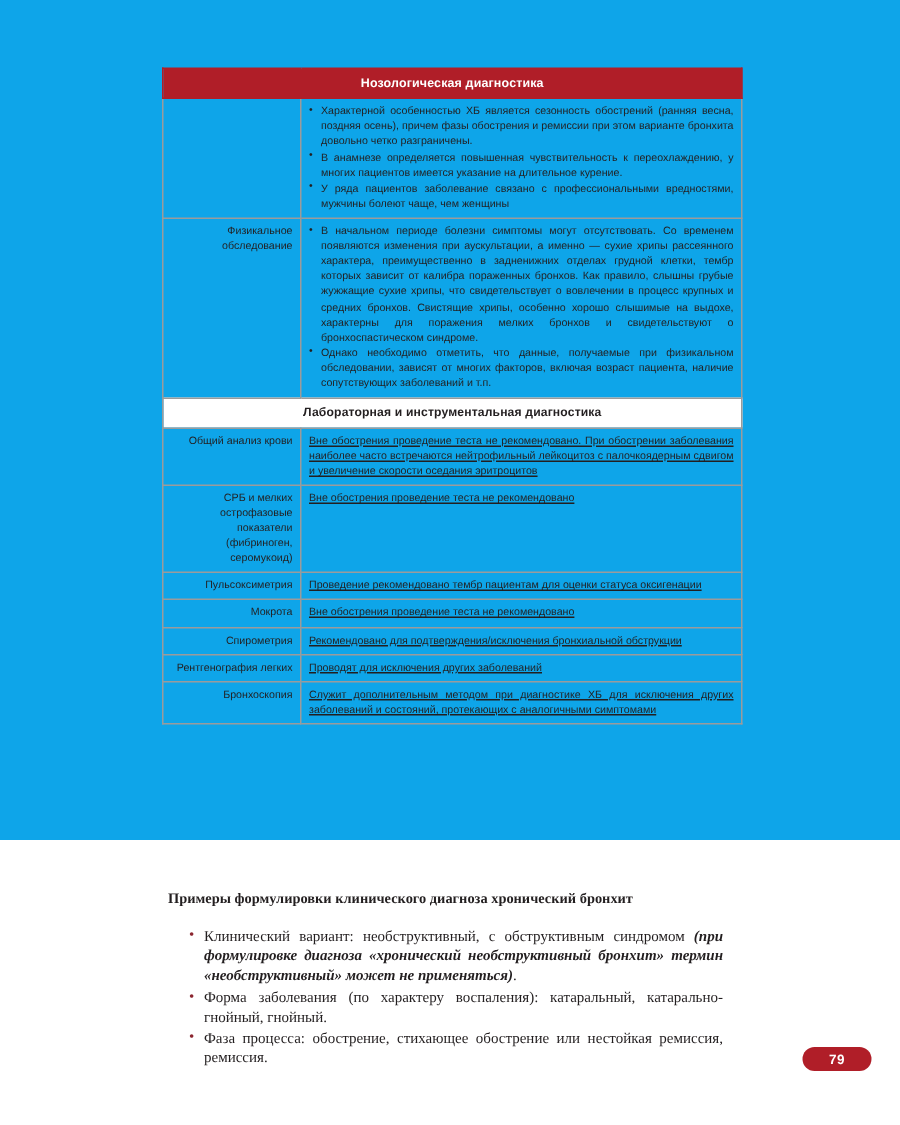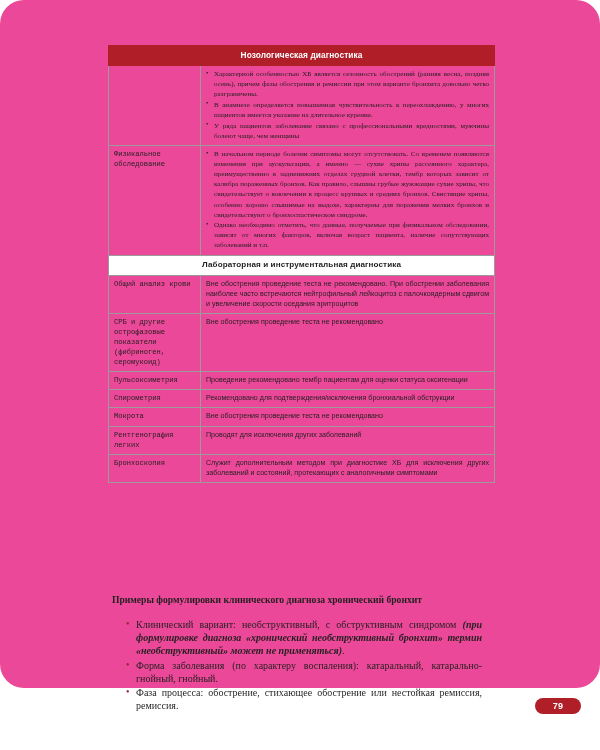--- a/index.html
+++ b/index.html
@@ -13,23 +13,22 @@
     position: relative;
     font-family: "Liberation Sans", sans-serif;
     color: #231f20;
     overflow: hidden;
   }
 
   .page {
     position: absolute;
     left: 0; top: 0;
     width: 600px;
-    height: 688px;
-    background: #ec4899;
-    border-radius: 24px;
+    height: 560px;
+    background: #0ea5e9;
   }
 
   
   .doc-table {
     position: absolute;
     left: 108px;
     top: 45px;
     width: 386px;
     border-collapse: collapse;
     table-layout: fixed;
@@ -58,42 +57,42 @@
     background: #ffffff;
     border: 0.8px solid #9b9b9b;
     color: #231f20;
     font-size: 8.1px;
   }
 
   ul.blist {
     list-style: none;
     margin: 0;
     padding: 0;
-    font-family: Liberation Serif, serif;
   }
   ul.blist > li {
     position: relative;
     padding-left: 8px;
     margin: 0 0 0.5px 0;
     text-align: justify;
     hyphens: none;
   }
   ul.blist > li::before {
     content: "\2022";
     position: absolute;
     left: 0;
     top: -0.5px;
     font-size: 7px;
     color: #231f20;
   }
   .cellp {
     margin: 0;
     text-align: justify;
-  }
-  .label-cell { text-align: left; font-family: Liberation Mono, monospace; }
+    text-decoration: underline;
+  }
+  .label-cell { text-align: right; }
 
   
   .prose {
     position: absolute;
     left: 112px;
     top: 594px;
     width: 382px;
     font-family: "Liberation Serif", serif;
     color: #231f20;
   }
@@ -191,44 +190,44 @@
       </tr>
 
       <tr>
         <td class="label-cell">Общий анализ крови</td>
         <td>
           <p class="cellp">Вне обострения проведение теста не рекомендовано. При обострении заболевания наиболее часто встречаются нейтрофильный лейкоцитоз с палочкоядерным сдвигом и увеличение скорости оседания эритроцитов</p>
         </td>
       </tr>
 
       <tr>
-        <td class="label-cell">СРБ и другие острофазовые показатели (фибриноген, серомукоид)</td>
+        <td class="label-cell">СРБ и мелких острофазовые показатели (фибриноген, серомукоид)</td>
         <td>
           <p class="cellp">Вне обострения проведение теста не рекомендовано</p>
         </td>
       </tr>
 
       <tr>
         <td class="label-cell">Пульсоксиметрия</td>
         <td>
           <p class="cellp">Проведение рекомендовано тембр пациентам для оценки статуса оксигенации</p>
         </td>
       </tr>
 
       <tr>
+        <td class="label-cell">Мокрота</td>
+        <td>
+          <p class="cellp">Вне обострения проведение теста не рекомендовано</p>
+        </td>
+      </tr>
+
+      <tr>
         <td class="label-cell">Спирометрия</td>
         <td>
           <p class="cellp">Рекомендовано для подтверждения/исключения бронхиальной обструкции</p>
-        </td>
-      </tr>
-
-      <tr>
-        <td class="label-cell">Мокрота</td>
-        <td>
-          <p class="cellp">Вне обострения проведение теста не рекомендовано</p>
         </td>
       </tr>
 
       <tr>
         <td class="label-cell">Рентгенография легких</td>
         <td>
           <p class="cellp">Проводят для исключения других заболеваний</p>
         </td>
       </tr>
 

